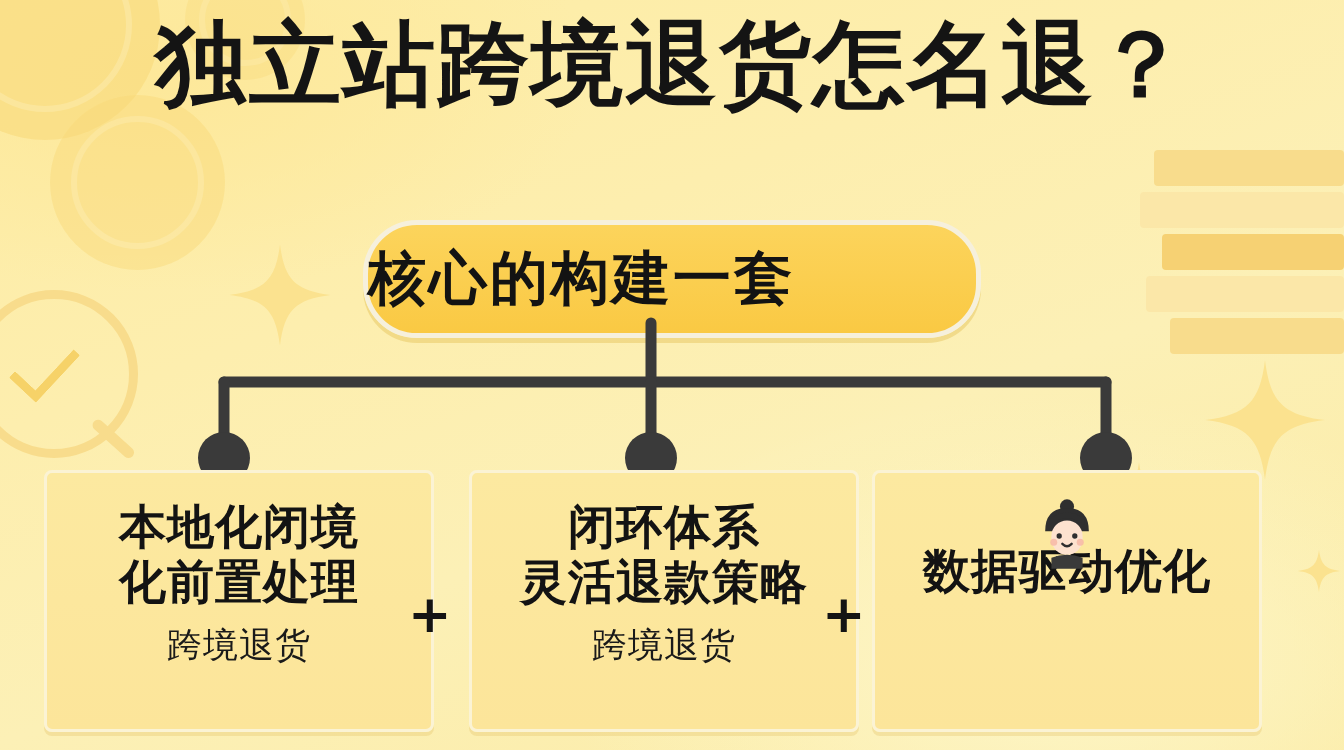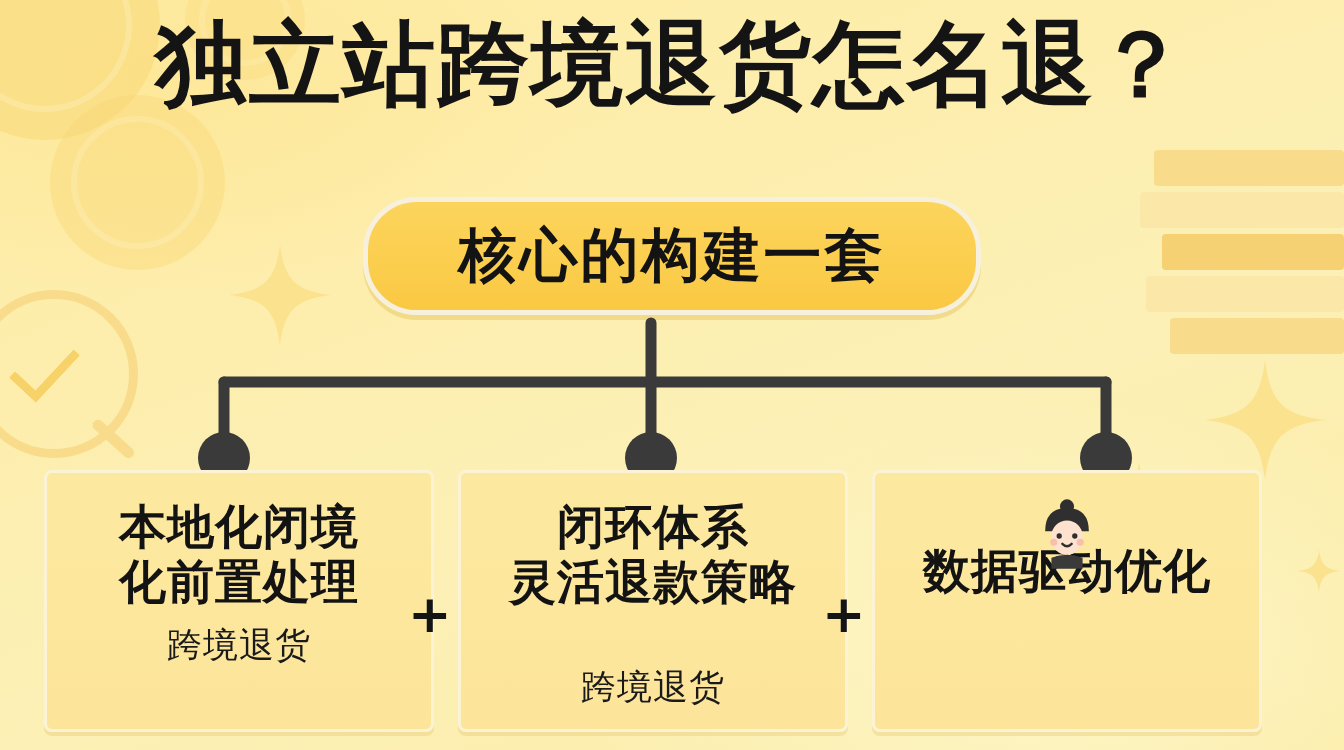--- a/index.html
+++ b/index.html
@@ -91,30 +91,30 @@
     letter-spacing: 2px;
     white-space: nowrap;
     font-family: "DejaVu Sans", "Liberation Sans", sans-serif;
   }
 
   
   #core-node {
     position: absolute;
     left: 50%;
     transform: translateX(-50%);
-    top: 197px;
+    top: 220px;
     width: 608px;
     height: 108px;
     border-radius: 54px;
     background: linear-gradient(180deg, #fcd45c 0%, #fac943 100%);
     border: 5px solid #f6f0dc;
     box-shadow: 0 5px 0 rgba(220,180,60,.35);
     display: flex;
     align-items: center;
-    justify-content: center;
+    justify-content: flex-start;
   }
   #core-label {
     font-size: 58px;
     font-weight: 800;
     color: #131313;
     letter-spacing: 3px;
     font-family: "DejaVu Sans", "Liberation Sans", sans-serif;
   }
 
   
@@ -136,21 +136,21 @@
     border: 3px solid #fbf3d4;
     box-shadow: 0 4px 0 rgba(224,190,96,.30);
     display: flex;
     flex-direction: column;
     align-items: center;
     justify-content: flex-start;
     box-sizing: border-box;
     padding-top: 26px;
   }
   #card-1 { left: 44px; }
-  #card-2 { left: 458px; gap: 42px; }
+  #card-2 { left: 469px; }
   #card-3 { left: 872px; }
 
   .card-title {
     font-size: 47px;
     font-weight: 800;
     color: #131313;
     line-height: 1.18;
     text-align: center;
     letter-spacing: 1px;
     font-family: "DejaVu Sans", "Liberation Sans", sans-serif;

